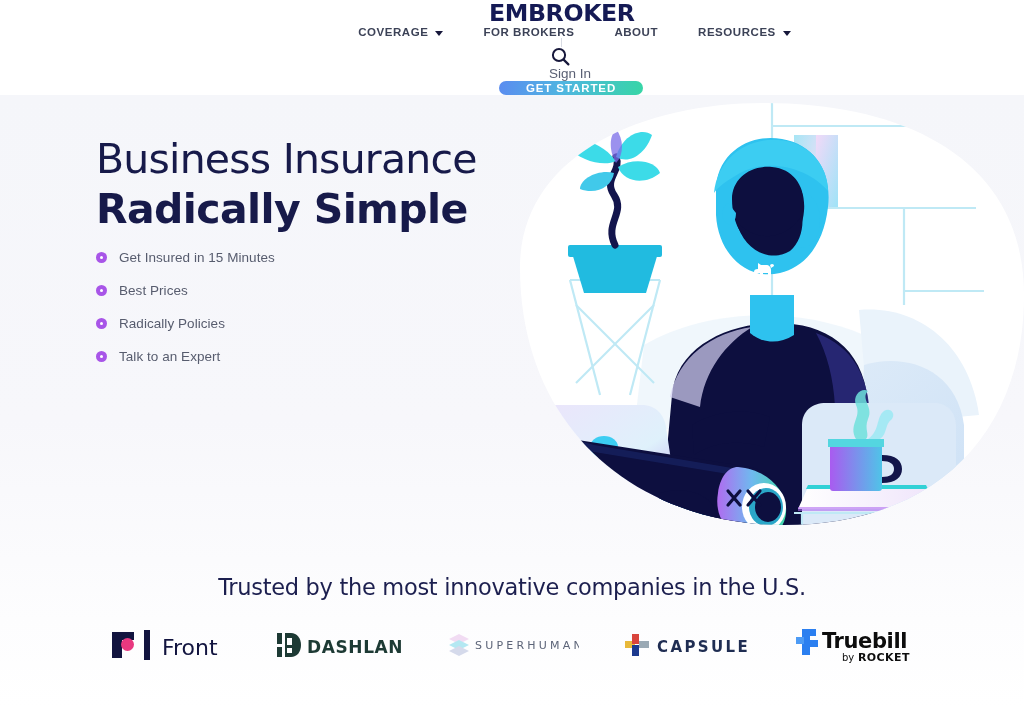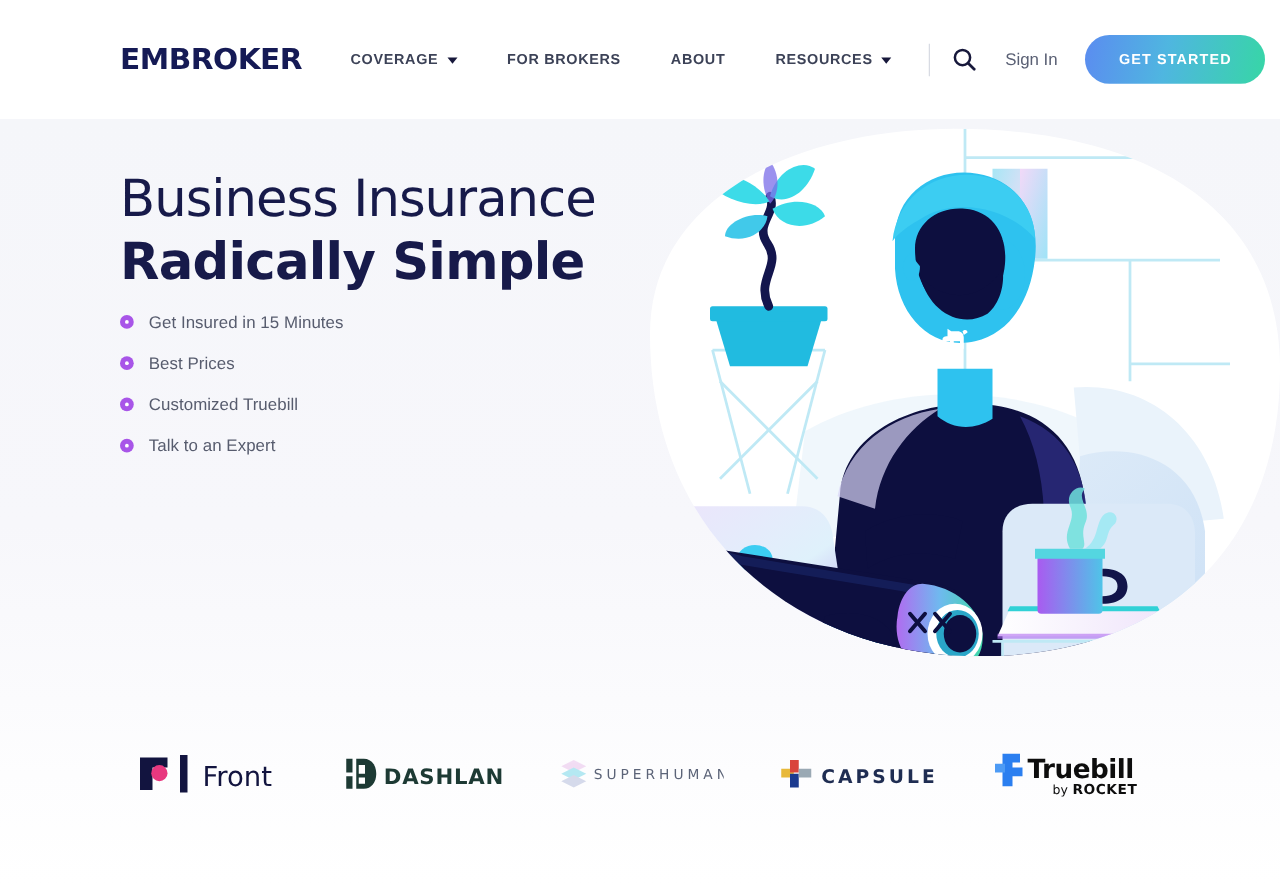--- a/index.html
+++ b/index.html
@@ -21,20 +21,21 @@
 
   
   .header {
     position: relative;
     height: 95px;
     background: #ffffff;
     display: flex;
     align-items: center;
     padding: 0 0 0 96px;
     z-index: 20;
+    flex-direction: column;
   }
 
   .logo {
     font-family: "DejaVu Sans", sans-serif;
     font-weight: 900;
     font-size: 23px;
     letter-spacing: -0.4px;
     color: #151a55;
     transform: scaleX(1.03);
     transform-origin: left center;
@@ -450,32 +451,33 @@
         <li class="bullet">
           <span class="bullet-dot"></span>
           <span class="bullet-label">Get Insured in 15 Minutes</span>
         </li>
         <li class="bullet">
           <span class="bullet-dot"></span>
           <span class="bullet-label">Best Prices</span>
         </li>
         <li class="bullet">
           <span class="bullet-dot"></span>
-          <span class="bullet-label">Customized Truebill</span>
+          <span class="bullet-label">Radically Policies</span>
         </li>
         <li class="bullet">
           <span class="bullet-dot"></span>
           <span class="bullet-label">Talk to an Expert</span>
         </li>
       </ul>
 
     </div>
   </section>
 
   <section class="trusted">
+    <div class="trusted-title">Trusted by the most innovative companies in the U.S.</div>
 
     <div class="logos">
 
       <div class="logo-cell">
         <svg width="112" height="34" viewBox="0 0 112 34">
           <path d="M2,4 L24,4 L24,12 L12,12 L12,30 L2,30 Z" fill="#12143f"></path>
           <circle cx="17.5" cy="16.5" r="6.5" fill="#e8387f"></circle>
           <rect x="34" y="2" width="6" height="30" fill="#12143f"></rect>
           <text x="52" y="27" font-family="DejaVu Sans, sans-serif" font-size="22" font-weight="400" fill="#12143f">Front</text>
         </svg>

